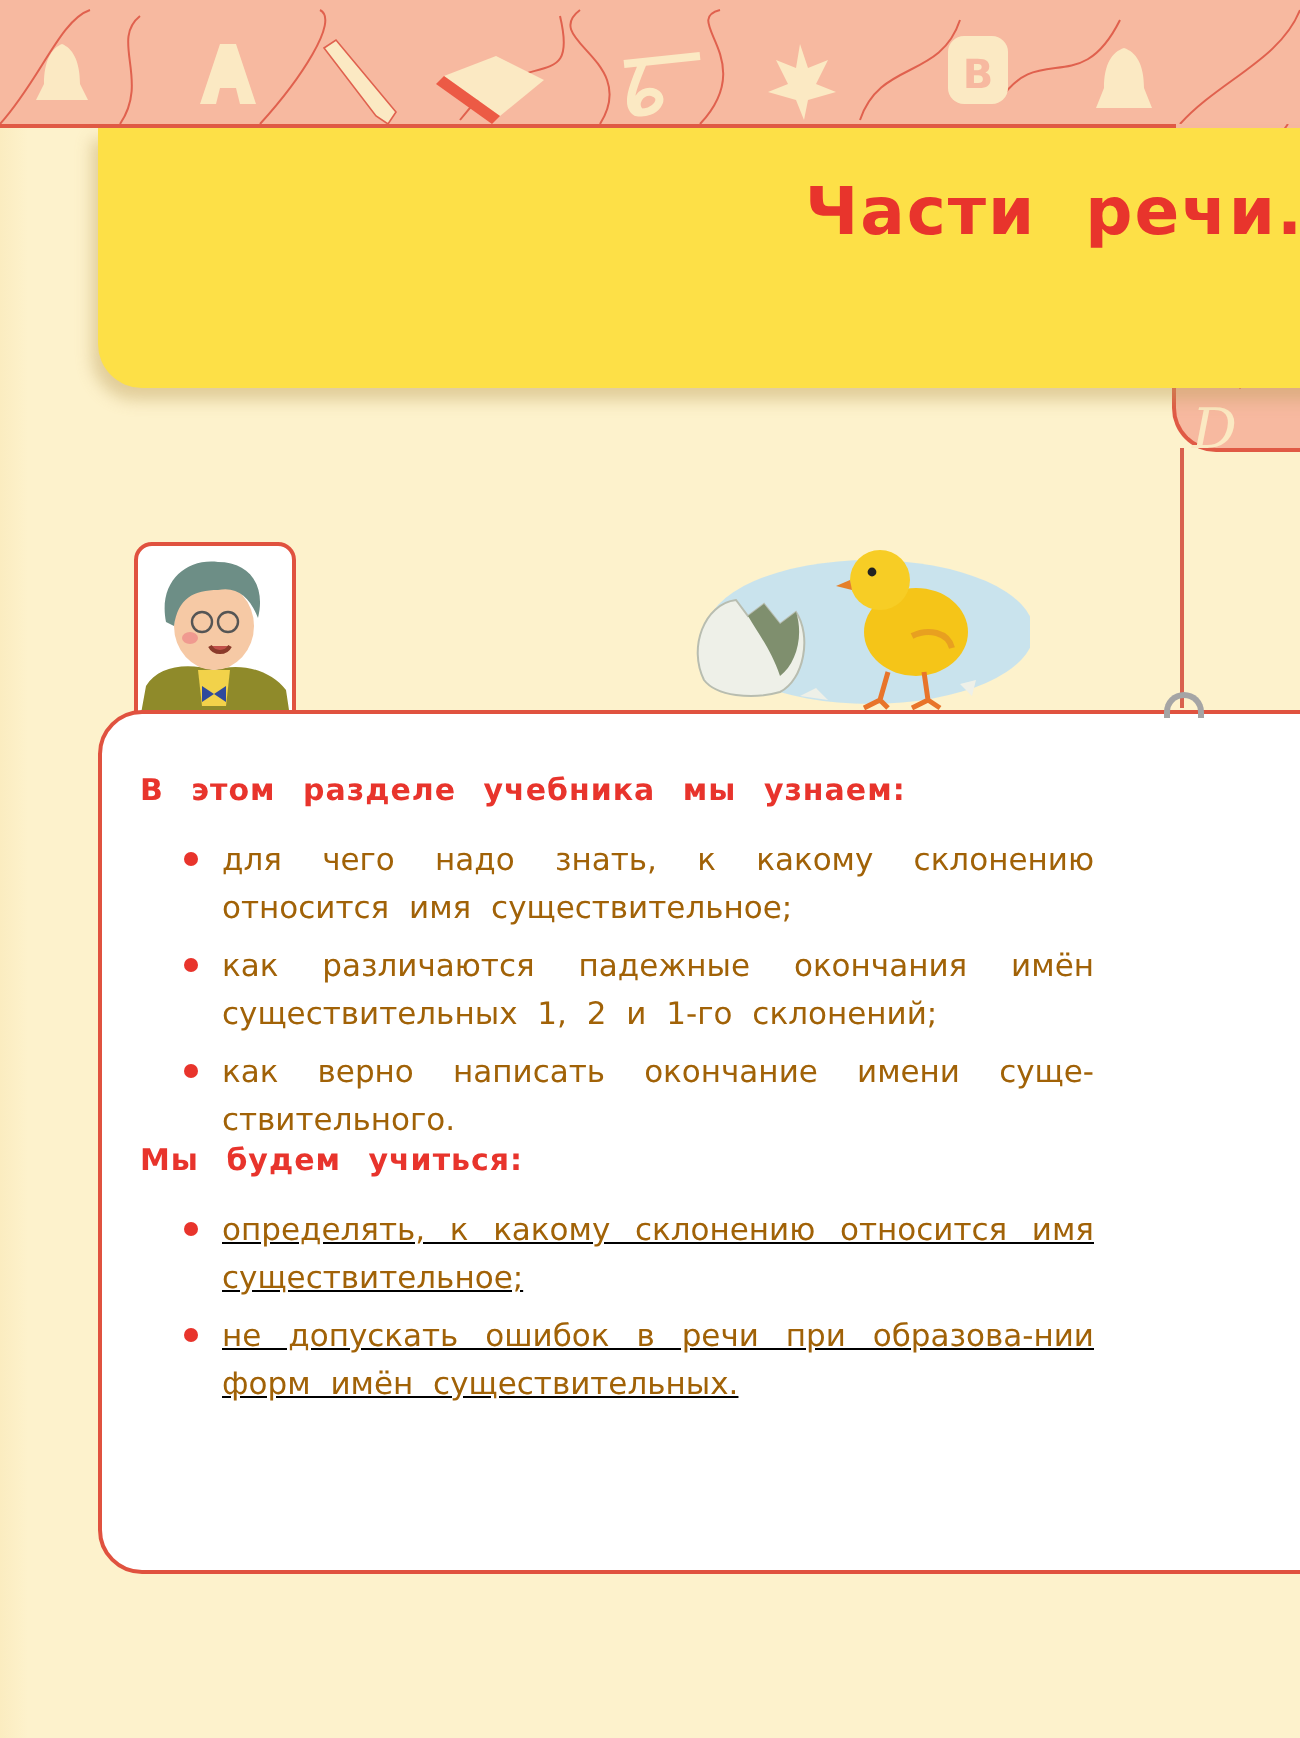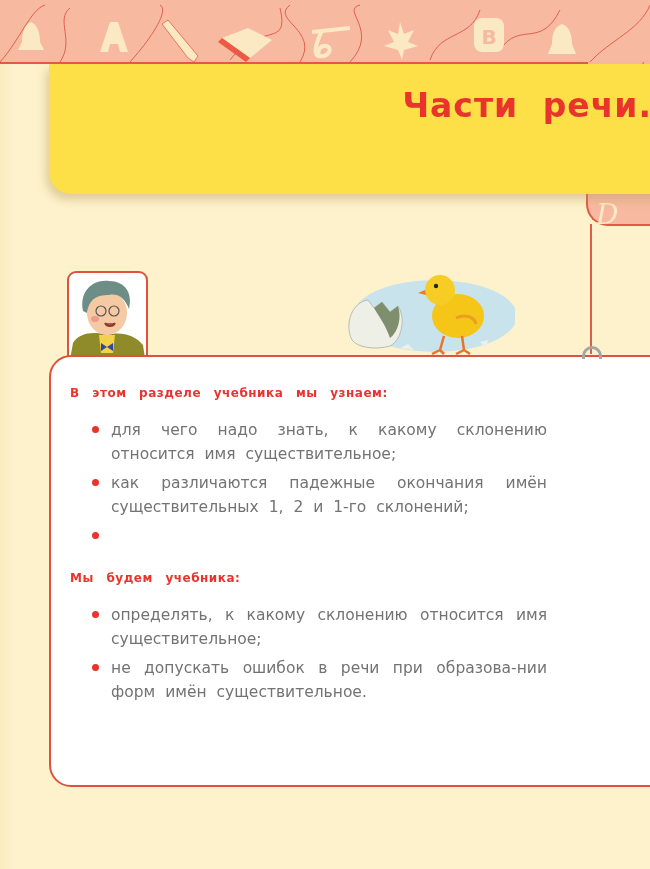--- a/index.html
+++ b/index.html
@@ -21,28 +21,28 @@
                 color:#e8342c; font-size:33px; letter-spacing:1px; word-spacing:12px; white-space:nowrap; }
   .t1 { top:22px; }
   .t2 { top:70px; }
   .portrait { position:absolute; left:67px; top:271px; width:77px; height:92px;
               border:2px solid #e0523f; border-radius:9px; background:#fff; overflow:hidden; }
   .chick { position:absolute; left:340px; top:268px; width:175px; height:90px; }
   .content-card { position:absolute; left:49px; top:355px; width:620px; height:428px;
                   background:#fff; border:2px solid #e0523f; border-radius:22px; }
   .ring { position:absolute; left:582px; top:346px; width:14px; height:10px;
           border:3px solid #a5a5a5; border-bottom:none; border-radius:10px 10px 0 0; }
-  .section-heading { position:absolute; left:70px; font-weight:bold; color:#e8342c; font-size:12px;
+  .section-heading { position:absolute; left:70px; font-weight:bold; color:#e8342c; font-size:15px;
                      letter-spacing:0.5px; word-spacing:8px; white-space:nowrap; }
   .h1 { top:386px; }
   .h2 { top:571px; }
   .list { position:absolute; left:92px; width:455px; margin:0; padding:0; list-style:none; }
   .l1 { top:418px; }
-  .l2 { top:603px; }
-  .list li { position:relative; padding-left:19px; font-size:15.5px; line-height:24px; color:#737373;
+  .l2 { top:603px;text-decoration:underline; }
+  .list li { position:relative; padding-left:19px; font-size:15.5px; line-height:24px; color:#a16207;
              text-align:justify; text-align-last:left; margin-bottom:5px; word-spacing:5px; }
   .list li .bullet { position:absolute; left:0; top:8px; width:7px; height:7px; border-radius:50%;
                      background:#e8342c; }
 </style>
 </head>
 <body>
 
 <div class="page-bg"></div>
 
 <div class="top-band">
@@ -130,20 +130,20 @@
   </svg>
 </div>
 
 <div class="content-card"></div>
 <div class="ring"></div>
 
 <div class="section-heading h1">В этом разделе учебника мы узнаем:</div>
 <ul class="list l1">
   <li><span class="bullet"></span><span>для чего надо знать, к какому склонению относится имя существительное;</span></li>
   <li><span class="bullet"></span><span>как различаются падежные окончания имён существительных 1, 2 и 1-го склонений;</span></li>
-  <li><span class="bullet"></span></li>
+  <li><span class="bullet"></span><span>как верно написать окончание имени суще-ствительного.</span></li>
 </ul>
 
-<div class="section-heading h2">Мы будем учебника:</div>
+<div class="section-heading h2">Мы будем учиться:</div>
 <ul class="list l2">
   <li><span class="bullet"></span><span>определять, к какому склонению относится имя существительное;</span></li>
-  <li><span class="bullet"></span><span>не допускать ошибок в речи при образова-нии форм имён существительное.</span></li>
+  <li><span class="bullet"></span><span>не допускать ошибок в речи при образова-нии форм имён существительных.</span></li>
 </ul>
 
 </body></html>

